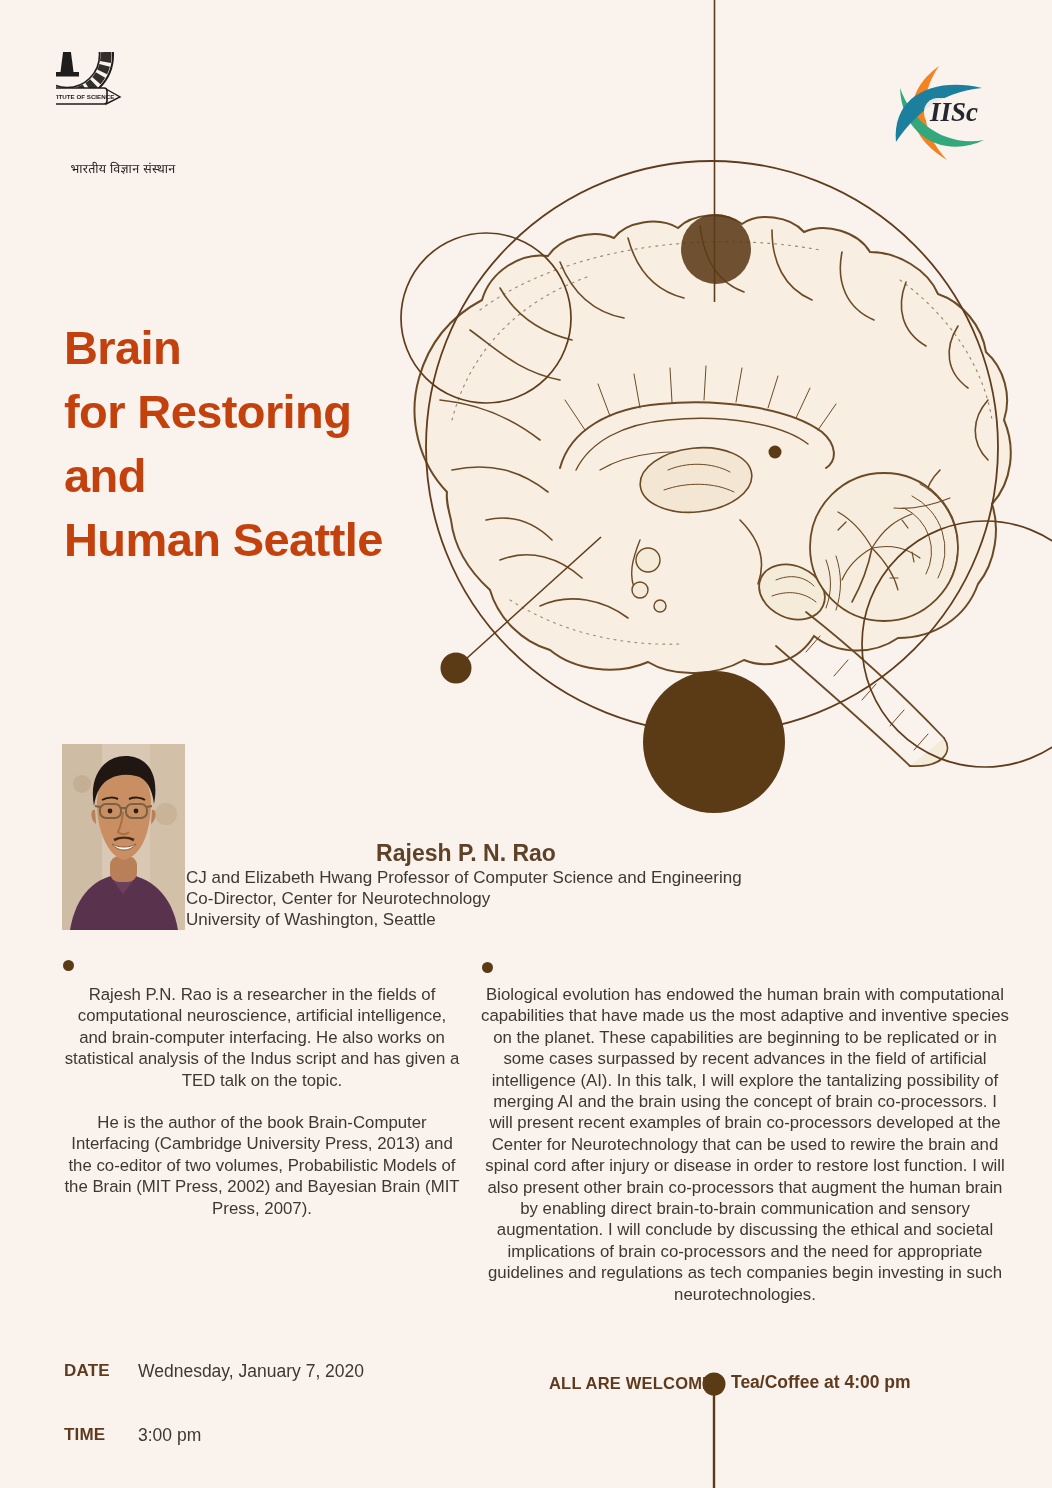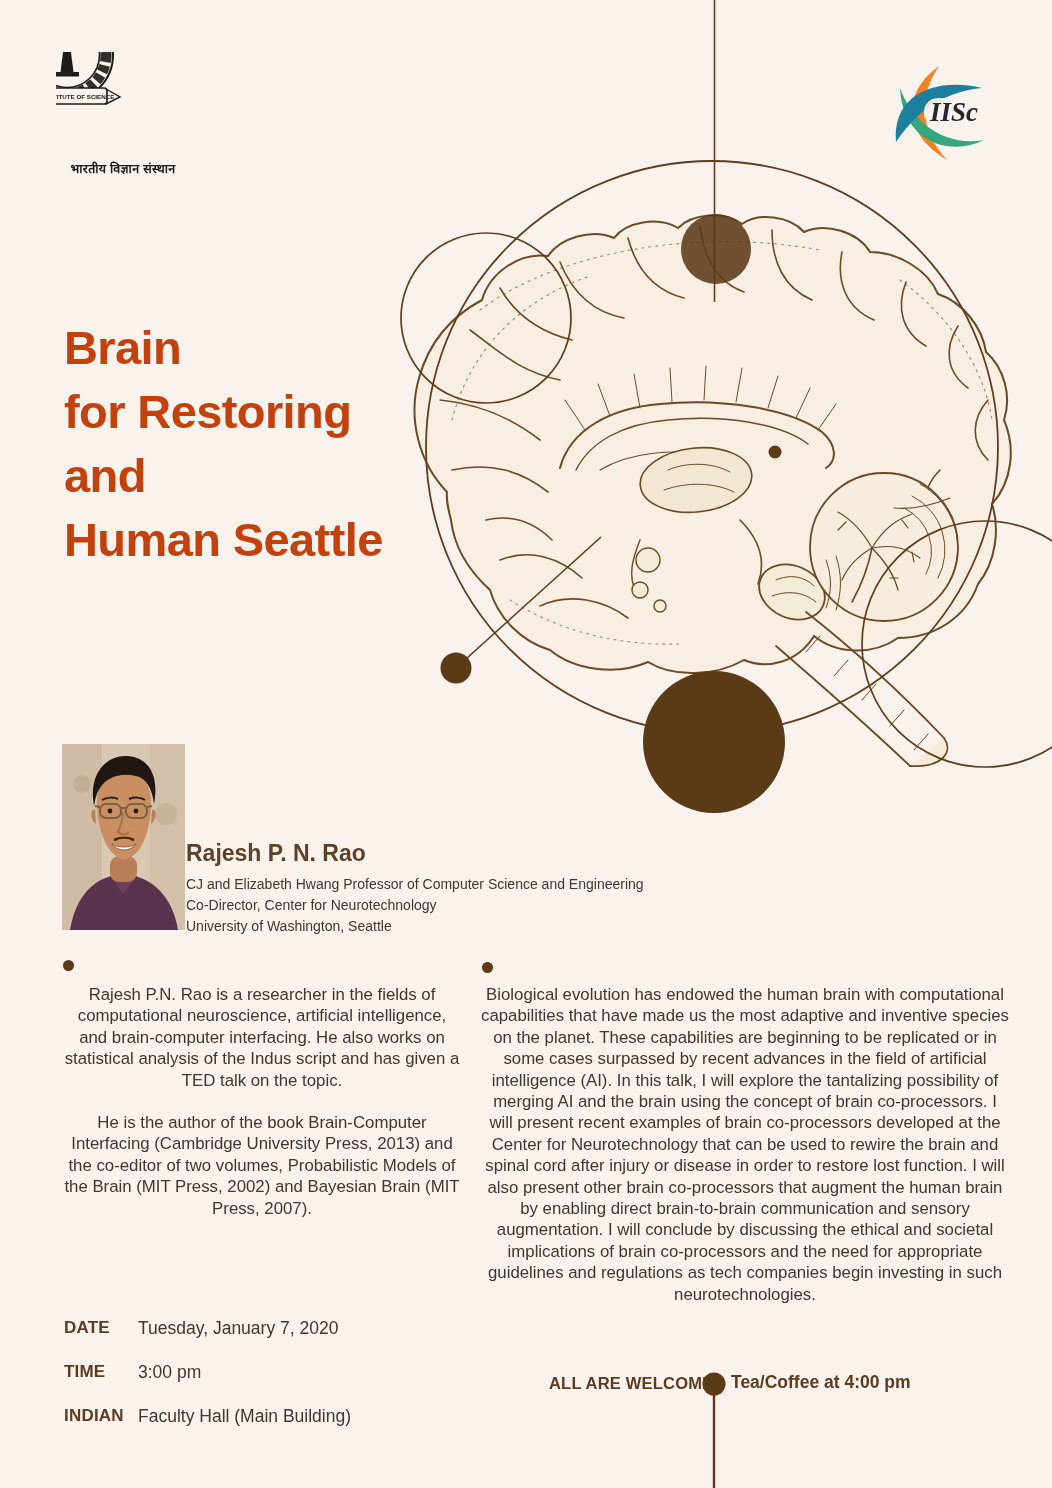--- a/index.html
+++ b/index.html
@@ -7,46 +7,46 @@
     position:relative; width:1052px; height:1488px;
     background:#faf2ec; overflow:hidden;
     font-family:"Liberation Sans", sans-serif;
   }
   .decor{position:absolute;left:0;top:0;width:1052px;height:1488px;z-index:0;}
   .layer{position:absolute;z-index:2;}
 
   
   .logo-left{left:56px;top:52px;width:150px;height:140px;}
   .logo-hindi{position:absolute;left:0;top:108px;width:134px;text-align:center;
-    font-weight:700;font-size:12.5px;color:#1f1d1b;letter-spacing:.3px;}
+    font-weight:400;font-size:12.5px;color:#1f1d1b;letter-spacing:.3px;}
   .logo-right{left:880px;top:50px;width:140px;height:130px;font-style:italic;}
 
   
   .title{left:64px;top:316px;width:420px;}
   .title div{
     font-size:47px;font-weight:700;color:#c2410c;line-height:64px;
     letter-spacing:-0.6px;white-space:nowrap;
   }
 
   
   .speaker-photo{left:62px;top:744px;width:123px;height:186px;}
   .speaker-info{left:186px;top:840px;width:560px;}
-  .speaker-name{font-size:23px;font-weight:700;color:#5d4228;margin-bottom:7px;}
-  .speaker-role{font-size:14px;line-height:21px;color:#3e3831;font-weight:400;}
+  .speaker-name{font-size:23px;font-weight:700;color:#5d4228;text-align:center;}
+  .speaker-role{font-size:17px;line-height:21px;color:#3e3831;font-weight:400;}
 
   
   .bullet{position:absolute;width:11px;height:11px;border-radius:50%;background:#5b3a16;z-index:2;}
   .col{font-size:16.8px;line-height:21.4px;color:#3e3831;text-align:center;}
   .col-left{left:62px;top:984px;width:400px;}
   .col-left p{margin:0 0 21px 0;}
   .col-right{left:481px;top:984px;width:528px;}
 
   
   .details{left:64px;top:1318px;width:420px;}
-  .detail-row{margin-bottom:23px;display:flex;}
+  .detail-row{margin-bottom:23px;display:flex;margin-top:43px;}
   .detail-label{display:inline-block;width:74px;font-size:17px;font-weight:700;color:#5e3b1f;letter-spacing:.2px;}
   .detail-value{font-size:17.5px;color:#3e3831;}
 
   .welcome{left:549px;top:1374px;font-size:16.5px;font-weight:700;color:#5e3b1f;letter-spacing:.2px;}
   .tea{left:731px;top:1372px;font-size:17.5px;font-weight:700;color:#5e3b1f;}
 </style>
 </head>
 <body>
 
 <div class="poster">
@@ -255,21 +255,21 @@
   <div class="layer col col-left">
     <p>Rajesh P.N. Rao is a researcher in the fields of computational neuroscience, artificial intelligence, and brain-computer interfacing. He also works on statistical analysis of the Indus script and has given a TED talk on the topic.</p>
     <p>He is the author of the book Brain-Computer Interfacing (Cambridge University Press, 2013) and the co-editor of two volumes, Probabilistic Models of the Brain (MIT Press, 2002) and Bayesian Brain (MIT Press, 2007).</p>
   </div>
 
   <div class="layer col col-right">Biological evolution has endowed the human brain with computational capabilities that have made us the most adaptive and inventive species on the planet. These capabilities are beginning to be replicated or in some cases surpassed by recent advances in the field of artificial intelligence (AI). In this talk, I will explore the tantalizing possibility of merging AI and the brain using the concept of brain co-processors. I will present recent examples of brain co-processors developed at the Center for Neurotechnology that can be used to rewire the brain and spinal cord after injury or disease in order to restore lost function. I will also present other brain co-processors that augment the human brain by enabling direct brain-to-brain communication and sensory augmentation. I will conclude by discussing the ethical and societal implications of brain co-processors and the need for appropriate guidelines and regulations as tech companies begin investing in such neurotechnologies.</div>
 
   <div class="layer details">
     <div class="detail-row">
       <span class="detail-label">DATE</span>
-      <span class="detail-value">Tuesday, January 7, 2020</span>
+      <span class="detail-value">Wednesday, January 7, 2020</span>
     </div>
     <div class="detail-row">
       <span class="detail-label">TIME</span>
       <span class="detail-value">3:00 pm</span>
     </div>
     <div class="detail-row">
       <span class="detail-label">INDIAN</span>
       <span class="detail-value">Faculty Hall (Main Building)</span>
     </div>
   </div>

